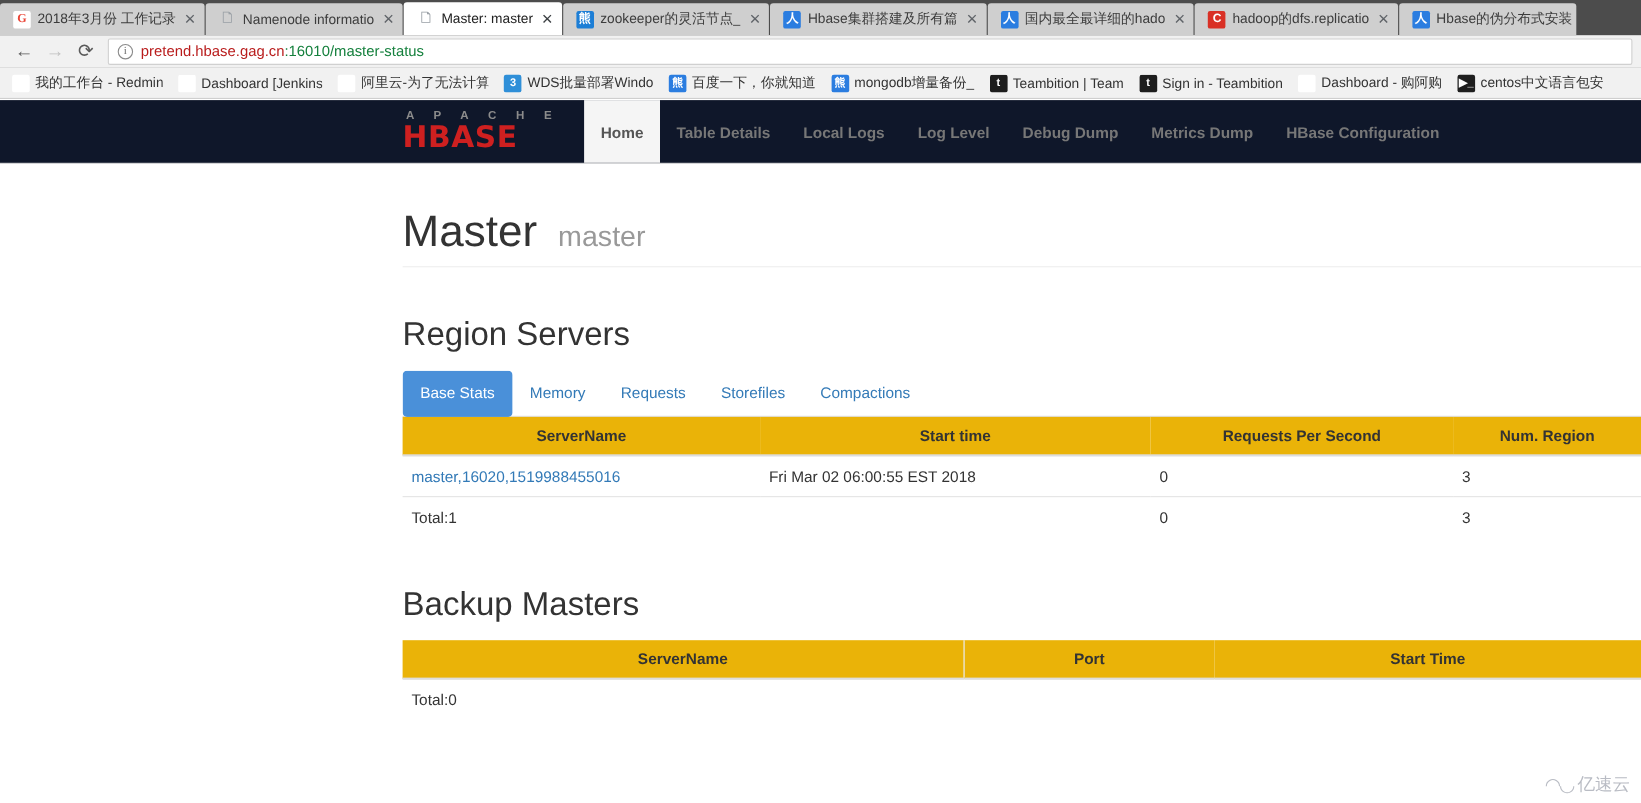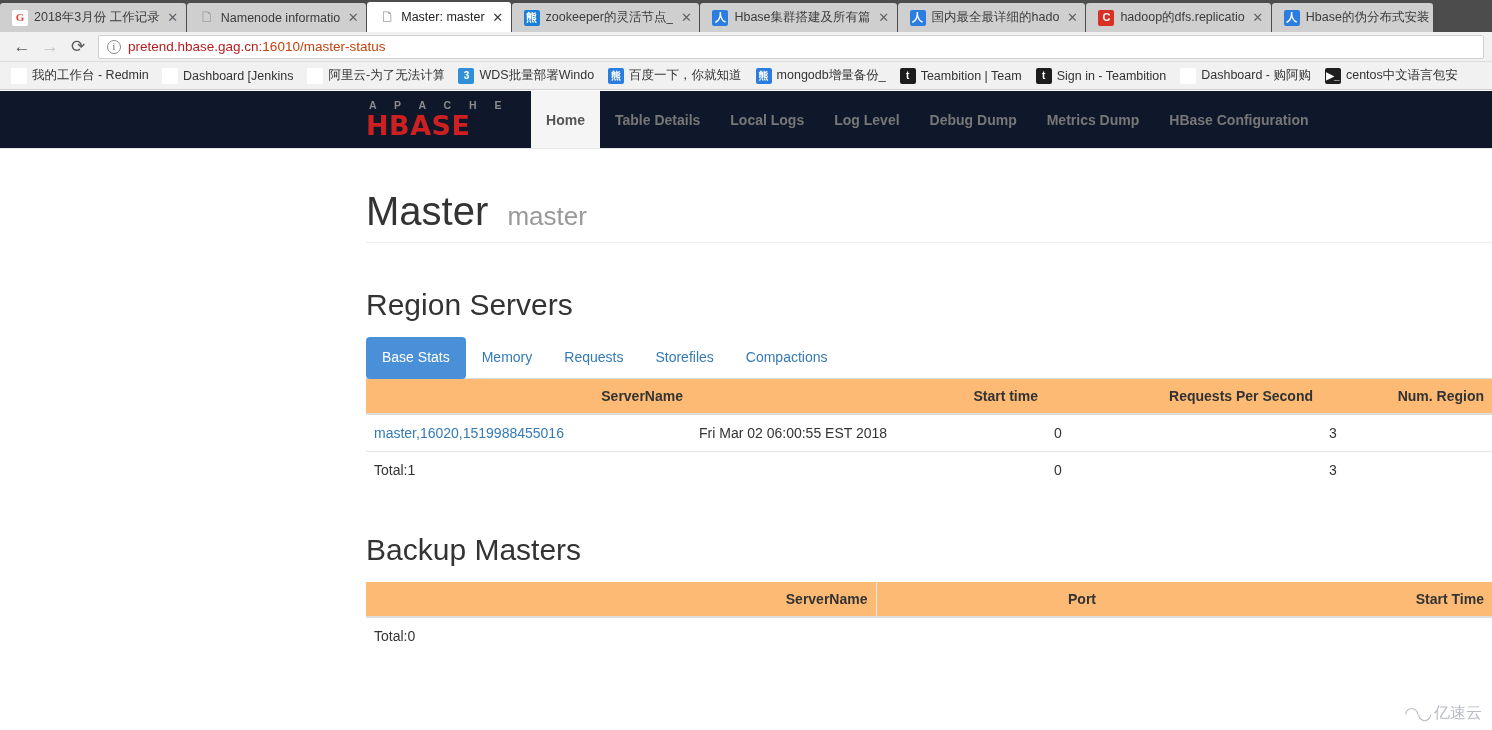--- a/index.html
+++ b/index.html
@@ -109,21 +109,21 @@
     border-radius: 50%;
     color: #6a6a6a;
     font-size: 10px;
     line-height: 12px;
     text-align: center;
     margin-right: 7px;
     flex: 0 0 14px;
     font-family: "Liberation Serif", serif;
   }
   .url-host { color: #b91c1c; }
-  .url-rest { color: #c2410c; }
+  .url-rest { color: #15803d; }
 
   .bookmarks {
     height: 28px;
     background: #f1f1f1;
     display: flex;
     align-items: center;
     padding: 0 4px;
     overflow: hidden;
     border-bottom: 1px solid #cfcfcf;
   }
@@ -275,26 +275,26 @@
     border: 1px solid transparent;
   }
 
   table.tbl {
     width: 100%;
     border-collapse: collapse;
     font-size: 14px;
     margin-top: 0;
   }
   table.tbl th {
-    text-align: right;
+    text-align: center;
     font-weight: bold;
     color: #333;
     padding: 9px 8px 9px 8px;
     border-bottom: 2px solid #dddddd;
-    background: #fdba74;
+    background: #eab308;
     white-space: nowrap;
   }
   table.tbl td {
     padding: 10px 8px;
     color: #333333;
     border-top: 1px solid #e4e4e4;
     vertical-align: middle;
   }
   table.tbl tr.total td {
     border-top: 1px solid #e4e4e4;

